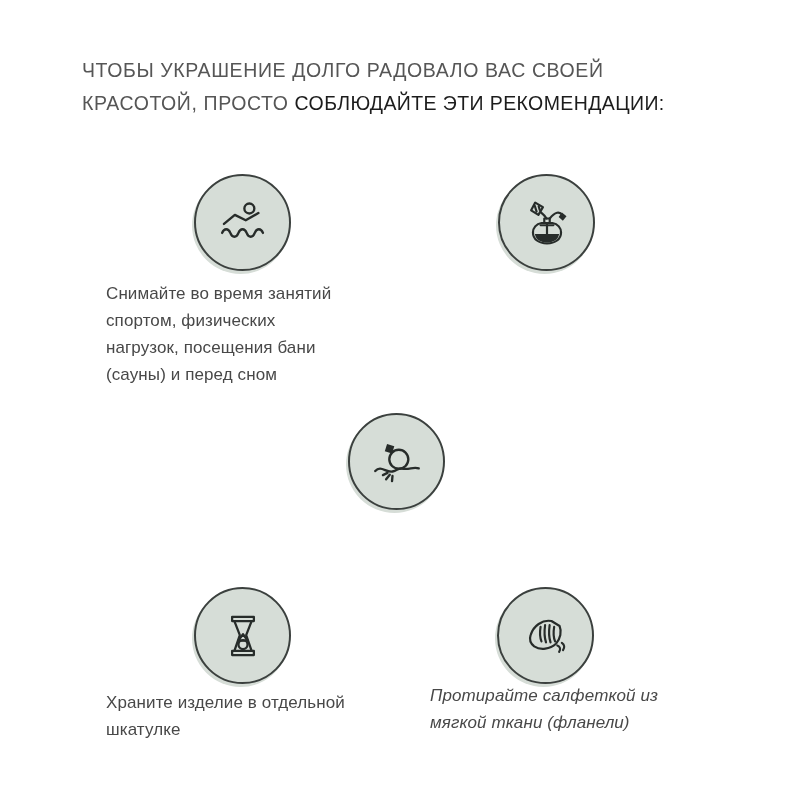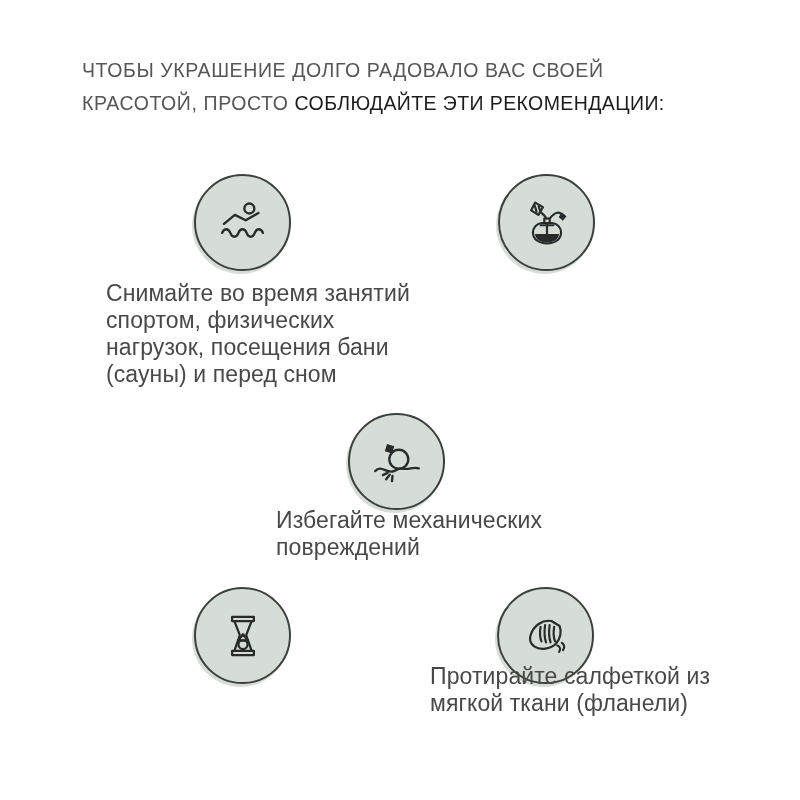--- a/index.html
+++ b/index.html
@@ -28,29 +28,29 @@
     position:absolute;width:97px;height:97px;border-radius:50%;
     background:var(--circle-fill);
     border:2px solid var(--circle-border);
     box-shadow:-2px 3px 0 0 var(--circle-fill);
     box-sizing:border-box;
     display:flex;align-items:center;justify-content:center;
   }
   .circle svg{width:58px;height:58px;color:var(--icon-stroke);}
   .caption{
     position:absolute;width:310px;
-    font-size:23px;line-height:27px;color:var(--body-text);
+    font-size:17px;line-height:27px;color:var(--body-text);
     letter-spacing:0.1px;white-space:pre-line;
   }
   
   .c1{left:194px;top:174px;} .t1{left:106px;top:280px;}
   .c2{left:498px;top:174px;} .t2{left:402px;top:280px;}
   .c3{left:348px;top:413px;} .t3{left:276px;top:507px;}
   .c4{left:194px;top:587px;} .t4{left:106px;top:689px;}
-  .c5{left:497px;top:587px;} .t5{left:430px;top:663px;}
+  .c5{left:497px;top:587px;} .t5{left:430px;top:682px;font-style:italic;}
 </style>
 </head>
 <body>
 
 <div class="page">
 
   <h1 class="heading"><span>ЧТОБЫ УКРАШЕНИЕ ДОЛГО РАДОВАЛО ВАС СВОЕЙ</span><br><span>КРАСОТОЙ, ПРОСТО </span><span class="bold">СОБЛЮДАЙТЕ ЭТИ РЕКОМЕНДАЦИИ:</span></h1>
 
   <div class="circle c1">
     <svg viewBox="0 0 64 64" fill="none" stroke="currentColor" stroke-width="2.6" stroke-linecap="round" stroke-linejoin="round">
@@ -80,33 +80,33 @@
   </div>
 
   <div class="circle c3">
     <svg viewBox="0 0 64 64" fill="none" stroke="currentColor" stroke-width="2.6" stroke-linecap="round" stroke-linejoin="round">
       <circle cx="34" cy="29" r="10.5"></circle>
       <path d="M21 12 L29 14.5 L26.5 22.5 L18.5 20 Z" fill="currentColor" stroke="none"></path>
       <path d="M8 42 C14 35 20 44 27 42.5 C33 41.3 32 38.5 39 39.5 C46 40.5 50 37 56 39"></path>
       <path d="M24 46 L20 51 M27 47.5 L26.5 53 M21.5 44 L16.5 46.5"></path>
     </svg>
   </div>
-  <div class="caption t3">Избегайте механических
-повреждений</div>
 
   <div class="circle c4">
     <svg viewBox="0 0 64 64" fill="none" stroke="currentColor" stroke-width="2.5" stroke-linecap="round" stroke-linejoin="round">
       <rect x="20" y="11" width="24" height="4.5"></rect>
       <path d="M22.5 15.5 L28.5 31 L22.5 48.5"></path>
       <path d="M41.5 15.5 L35.5 31 L41.5 48.5"></path>
       <rect x="20" y="48.5" width="24" height="4.5"></rect>
       <path d="M32 30 L37 37 L27 37 Z"></path>
       <circle cx="32" cy="41.5" r="5"></circle>
     </svg>
   </div>
+  <div class="caption t4">Храните изделие в отдельной
+шкатулке</div>
 
   <div class="circle c5">
     <svg viewBox="0 0 64 64" fill="none" stroke="currentColor" stroke-width="2.4" stroke-linecap="round" stroke-linejoin="round">
       <path d="M15 31 C18 21 28 13.5 38 15.5 L47 21 C49.5 27 48 35 43 40.5 C36.5 46.5 26 48 19 43.5 C14 39.5 13.5 35.5 15 31 Z"></path>
       <path d="M26 22 C25 28 25 33 27 38"></path>
       <path d="M31 20 C30 27 30 33 32 39"></path>
       <path d="M36 20 C35 27 35 33 37 39"></path>
       <path d="M41 22 C40 28 40 33 42 38"></path>
       <path d="M44.5 42.5 C47.5 43.5 48.5 46.5 46.5 49.5"></path>
       <path d="M49.5 39.5 C52.5 41.5 52.8 44.5 50.8 47.5"></path>

